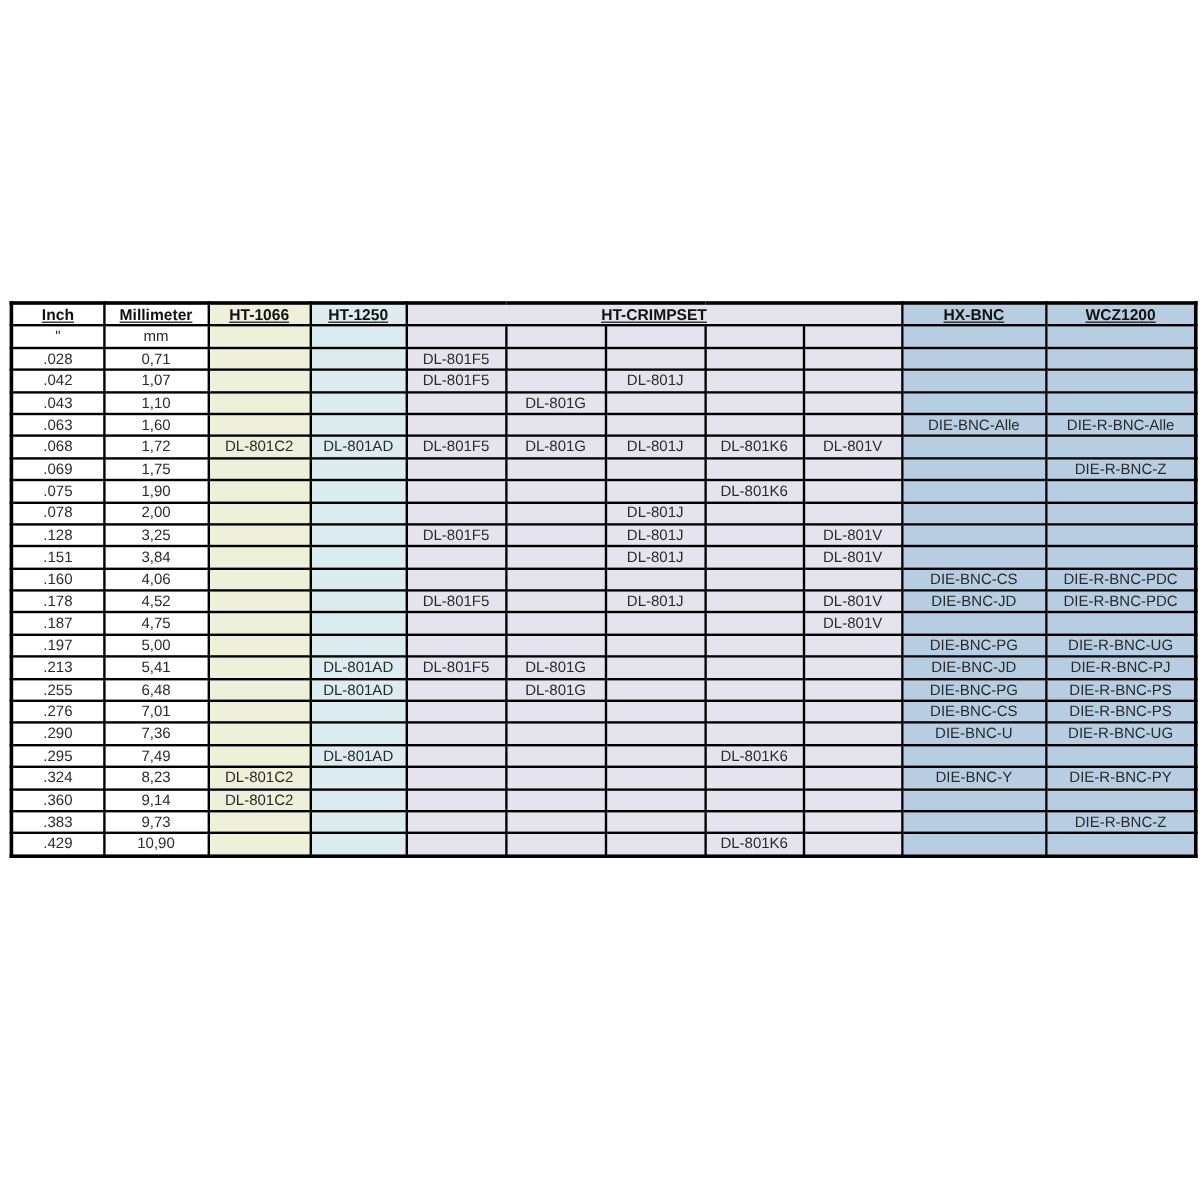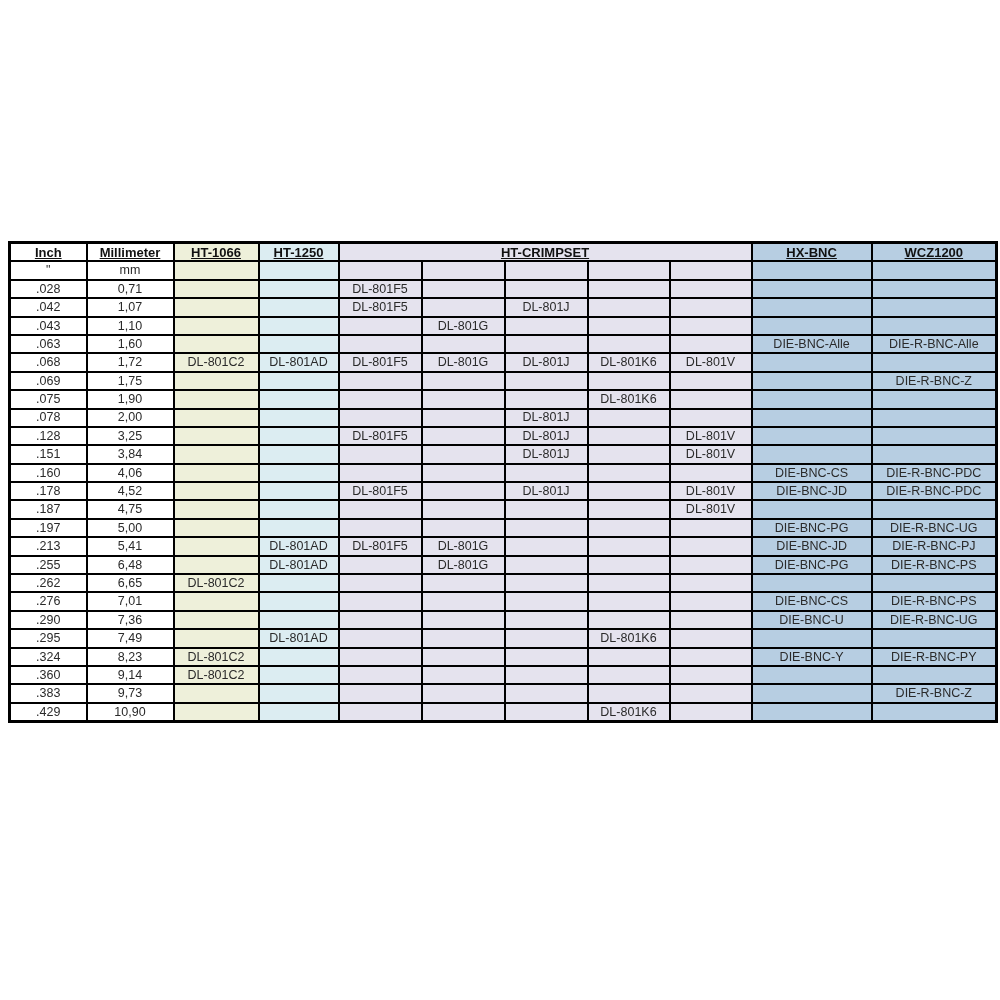--- a/index.html
+++ b/index.html
@@ -13,21 +13,21 @@
   }
   .page {
     position: relative;
     width: 1000px;
     height: 1000px;
     background: #ffffff;
   }
   .crimp-table-wrap {
     position: absolute;
     left: 8px;
-    top: 241px;
+    top: 251px;
     width: 988px;
   }
   table.crimp {
     border-collapse: collapse;
     table-layout: fixed;
     width: 988px;
     border: 3px solid #000000;
   }
   table.crimp td, table.crimp th {
     border: 2px solid #000000;
@@ -312,33 +312,20 @@
             <td class="col-ht1250">DL-801AD</td>
             <td class="col-crimp"></td>
             <td class="col-crimp">DL-801G</td>
             <td class="col-crimp"></td>
             <td class="col-crimp"></td>
             <td class="col-crimp"></td>
             <td class="col-bnc">DIE-BNC-PG</td>
             <td class="col-bnc">DIE-R-BNC-PS</td>
           </tr>
           <tr>
-            <td class="col-white">.262</td>
-            <td class="col-white">6,65</td>
-            <td class="col-ht1066">DL-801C2</td>
-            <td class="col-ht1250"></td>
-            <td class="col-crimp"></td>
-            <td class="col-crimp"></td>
-            <td class="col-crimp"></td>
-            <td class="col-crimp"></td>
-            <td class="col-crimp"></td>
-            <td class="col-bnc"></td>
-            <td class="col-bnc"></td>
-          </tr>
-          <tr>
             <td class="col-white">.276</td>
             <td class="col-white">7,01</td>
             <td class="col-ht1066"></td>
             <td class="col-ht1250"></td>
             <td class="col-crimp"></td>
             <td class="col-crimp"></td>
             <td class="col-crimp"></td>
             <td class="col-crimp"></td>
             <td class="col-crimp"></td>
             <td class="col-bnc">DIE-BNC-CS</td>

